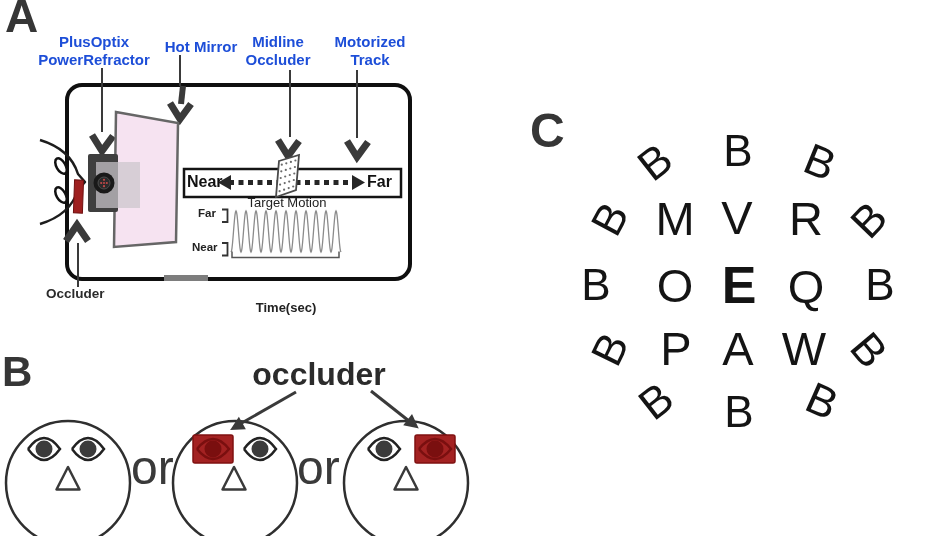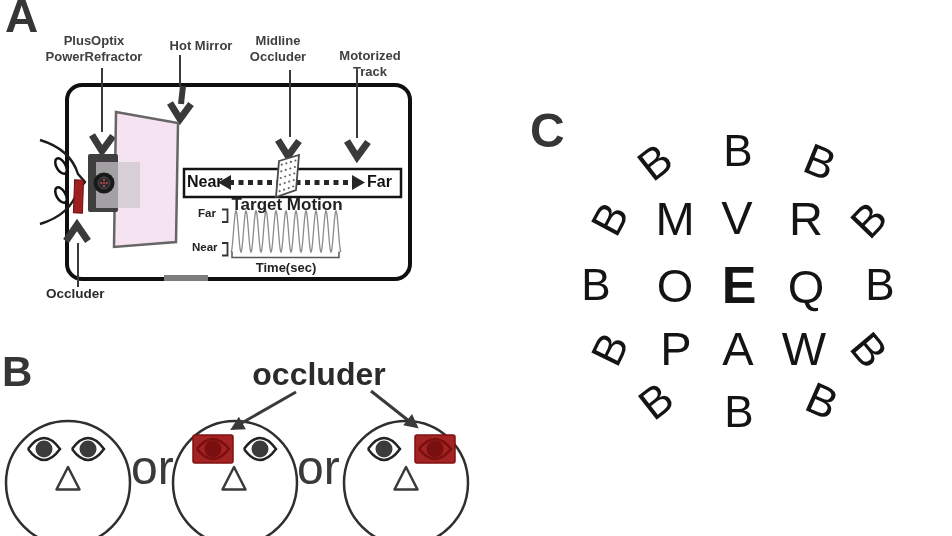--- a/index.html
+++ b/index.html
@@ -1,25 +1,25 @@
 <!DOCTYPE html>
 <html><head>
 <meta charset="utf-8">
 <style>
   html,body{margin:0;padding:0;background:#fff;}
   #root{position:relative;width:952px;height:536px;background:#fff;overflow:hidden;
         font-family:"Liberation Sans","DejaVu Sans",sans-serif;color:#2b2b2b;}
   .abs{position:absolute;}
   .panel-letter{position:absolute;font-weight:700;color:#363636;line-height:1;}
-  .callout{position:absolute;font-weight:700;font-size:13px;line-height:1.2;text-align:center;
-           color:#404040;transform:translateX(-50%);white-space:nowrap;}
+  .callout{position:absolute;font-weight:700;font-size:15px;line-height:1.2;text-align:center;
+           color:#1d4ed8;transform:translateX(-50%);white-space:nowrap;}
   .track-label{position:absolute;font-weight:700;font-size:16px;color:#111;line-height:1;}
   .wf-label{position:absolute;font-weight:700;font-size:11.5px;color:#222;line-height:1;}
-  .wf-title{position:absolute;font-weight:700;font-size:17px;color:#222;line-height:1;transform:translateX(-50%);}
-  .wf-time{position:absolute;font-weight:700;font-size:13px;color:#222;line-height:1;transform:translateX(-50%);}
+  .wf-title{position:absolute;font-weight:400;font-size:13px;color:#222;line-height:1;transform:translateX(-50%);}
+  .wf-time{position:absolute;font-weight:700;font-size:13px;color:#222;line-height:1;transform:translateX(-50%);margin-top:40px;}
   .occluder-a{position:absolute;font-weight:700;font-size:13.5px;color:#2b2b2b;line-height:1;}
   .occluder-b{position:absolute;font-weight:700;font-size:32px;color:#2b2b2b;line-height:1;transform:translateX(-50%);}
   .or-text{position:absolute;font-size:48px;font-weight:400;color:#3a3a3a;line-height:1;}
   .optotype{position:absolute;color:#141414;line-height:1;font-weight:400;}
   svg{position:absolute;left:0;top:0;}
 </style>
 </head>
 <body>
 
 <div id="root">
@@ -160,21 +160,21 @@
 
   <div class="callout" style="left:94px;top:33px;">
     <div>PlusOptix</div>
     <div>PowerRefractor</div>
   </div>
   <div class="callout" style="left:201px;top:38px;">Hot Mirror</div>
   <div class="callout" style="left:278px;top:33px;">
     <div>Midline</div>
     <div>Occluder</div>
   </div>
-  <div class="callout" style="left:370px;top:33px;margin-top:15px;">
+  <div class="callout" style="left:370px;top:33px;">
     <div>Motorized</div>
     <div>Track</div>
   </div>
 
   <span class="track-label" style="left:187px;top:174px;">Near</span>
   <span class="track-label" style="left:367px;top:174px;">Far</span>
 
   <span class="wf-title" style="left:287px;top:196px;">Target Motion</span>
   <span class="wf-label" style="left:198px;top:208px;">Far</span>
   <span class="wf-label" style="left:192px;top:242px;">Near</span>

